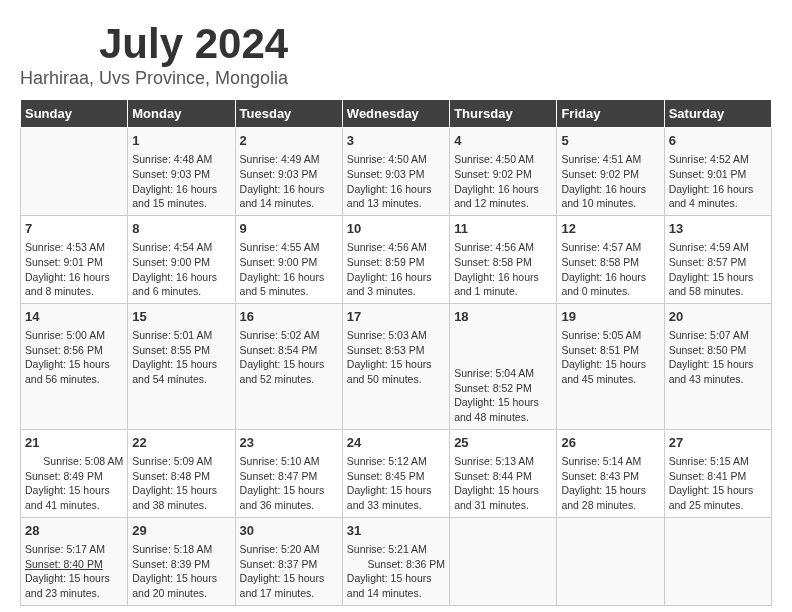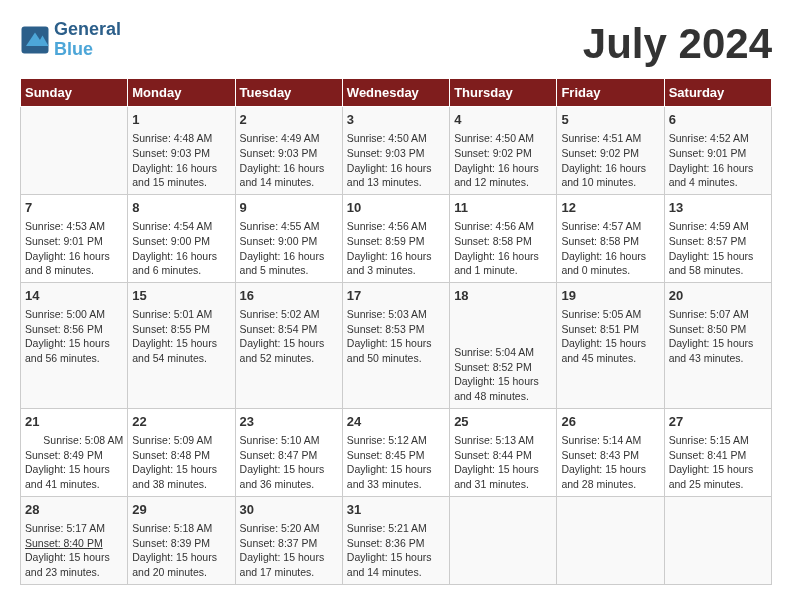--- a/index.html
+++ b/index.html
@@ -47,21 +47,21 @@
     .location {
       font-size: 18px;
       color: #555;
     }
     table {
       width: 100%;
       border-collapse: collapse;
       font-size: 11px;
     }
     thead tr th {
-      background-color: #7f1d1d;
+      background-color: #404040;
       color: #fff;
       padding: 6px 4px;
       text-align: left;
       font-size: 13px;
       font-weight: bold;
       border: 1px solid #fff;
     }
     tbody tr td {
       border: 1px solid #ccc;
       padding: 4px 4px;
@@ -84,33 +84,23 @@
       margin-bottom: 2px;
     }
     .empty-cell {
       background-color: #f9f9f9;
     }
   </style>
 </head>
 <body>
 
 <div class="header-section">
-  <div class="logo">
-    <svg class="logo-icon" viewBox="0 0 40 40">
-      <rect x="2" y="2" width="36" height="36" rx="4" fill="#2c5f8a"></rect>
-      <polygon points="8,28 20,10 32,28" fill="#4da6d8"></polygon>
-      <polygon points="22,28 30,14 38,28" fill="#4da6d8"></polygon>
-    </svg>
-    <div class="logo-text">
-      <span>General</span>
-      <span>Blue</span>
-    </div>
-  </div>
   <div class="title-block">
     <div class="month-year">July 2024</div>
+    <div class="location">Harhiraa, Uvs Province, Mongolia</div>
   </div>
 </div>
 
 <table>
   <thead>
     <tr>
     <th>Sunday</th>
         <th>Monday</th>
         <th>Tuesday</th>
         <th>Wednesday</th>
@@ -336,21 +326,21 @@
         <td>
           <span class="day-num">30</span>
           <span style="display: block;">Sunrise: 5:20 AM</span>
           <span style="display: block;">Sunset: 8:37 PM</span>
           <span style="display: block;">Daylight: 15 hours</span>
           <span style="display: block;">and 17 minutes.</span>
         </td>
         <td>
           <span class="day-num">31</span>
           <span style="display: block;">Sunrise: 5:21 AM</span>
-          <span style="display: block;">Sunset: 8:36 PM</span>
+          <span style="display: block; text-align: right;">Sunset: 8:36 PM</span>
           <span style="display: block;">Daylight: 15 hours</span>
           <span style="display: block;">and 14 minutes.</span>
         </td>
         <td class="empty-cell"></td>
         <td class="empty-cell"></td>
         <td class="empty-cell"></td>
       </tr>
     </tbody>
 </table>
 

